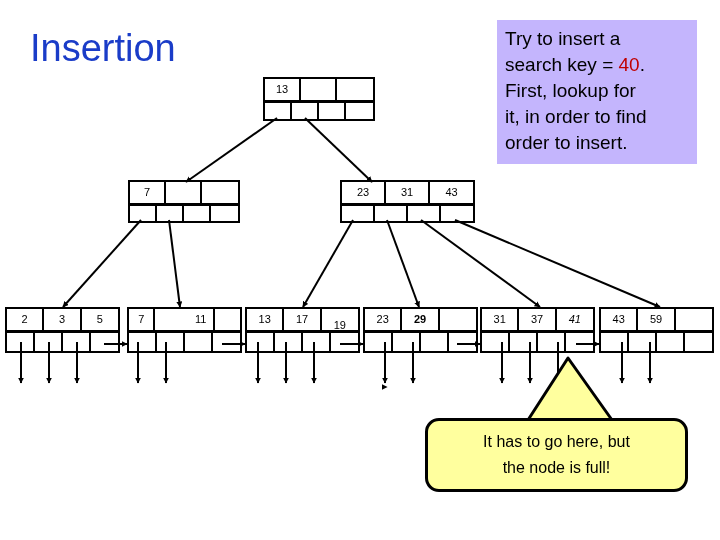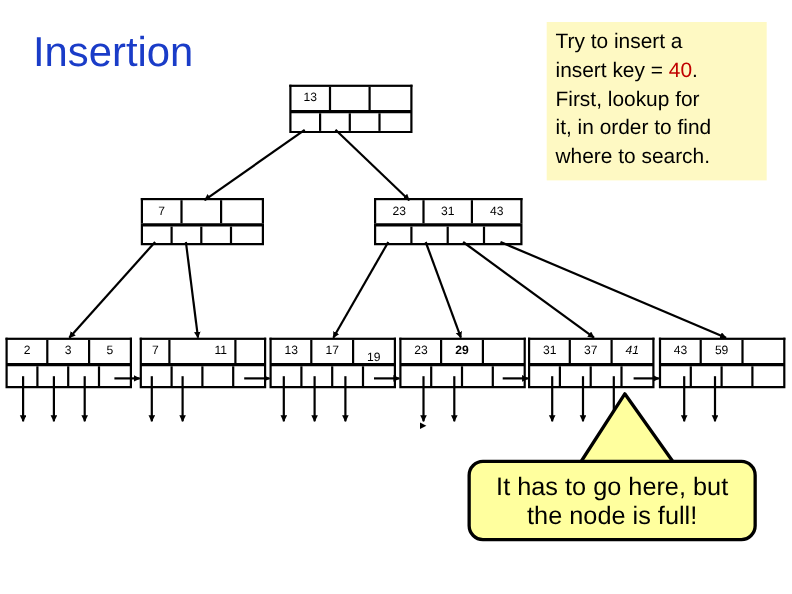--- a/index.html
+++ b/index.html
@@ -27,21 +27,21 @@
     box-sizing:border-box;border-right:2px solid #000;
     display:flex;align-items:center;justify-content:center;
     font-size:11px;color:#000;line-height:1;
   }
   .kcell:last-child{border-right:none;}
   .pcell{box-sizing:border-box;border-right:2px solid #000;}
   .pcell:last-child{border-right:none;}
 
   
   .callout-plain{
-    position:absolute;background:#fef9c3;
+    position:absolute;background:#c4b5fd;
     color:#000;box-sizing:border-box;
   }
   .callout-plain .line{white-space:nowrap;}
   .hl{color:#c00000;}
 
   .bubble{
     position:absolute;background:#ffff9e;border:3px solid #000;
     border-radius:14px;box-sizing:border-box;
     display:flex;align-items:center;justify-content:center;
     text-align:center;color:#000;
@@ -106,30 +106,30 @@
     <path d="M568,358 L612,420 L528,420 Z" fill="#ffff9e" stroke="#000" stroke-width="3" stroke-linejoin="round"></path>
   </svg>
 
   <div class="title">Insertion</div>
 
   <div class="callout-plain" style="left:497px;top:20px;width:200px;padding:6px 8px 8px 8px;font-size:19px;line-height:26px;">
     <div class="line">
       <span>Try to insert a</span>
     </div>
     <div class="line">
-      <span>insert key = </span><span class="hl">40</span><span>.</span>
+      <span>search key = </span><span class="hl">40</span><span>.</span>
     </div>
     <div class="line">
       <span>First, lookup for</span>
     </div>
     <div class="line">
       <span>it, in order to find</span>
     </div>
     <div class="line">
-      <span>where to search.</span>
+      <span>order to insert.</span>
     </div>
   </div>
 
   <div class="node" style="left:263px;top:77px;width:112px;">
     <div class="keyrow" style="height:23px;">
       <div class="kcell" style="width:36px;">13</div>
       <div class="kcell" style="width:36px;"></div>
       <div class="kcell" style="width:36px;"></div>
     </div>
     <div class="ptrrow" style="height:21px;">
@@ -245,20 +245,20 @@
       <div class="kcell" style="width:37px;"></div>
     </div>
     <div class="ptrrow" style="height:23px;">
       <div class="pcell" style="width:29px;"></div>
       <div class="pcell" style="width:29px;"></div>
       <div class="pcell" style="width:29px;"></div>
       <div class="pcell" style="width:28px;"></div>
     </div>
   </div>
 
-  <div class="bubble" style="left:425px;top:418px;width:263px;height:74px;font-size:23px;line-height:26px;">
+  <div class="bubble" style="left:425px;top:418px;width:263px;height:74px;font-size:16px;line-height:26px;">
     <div>
       <div>It has to go here, but</div>
       <div>the node is full!</div>
     </div>
   </div>
 
 </div>
 
 </body></html>

